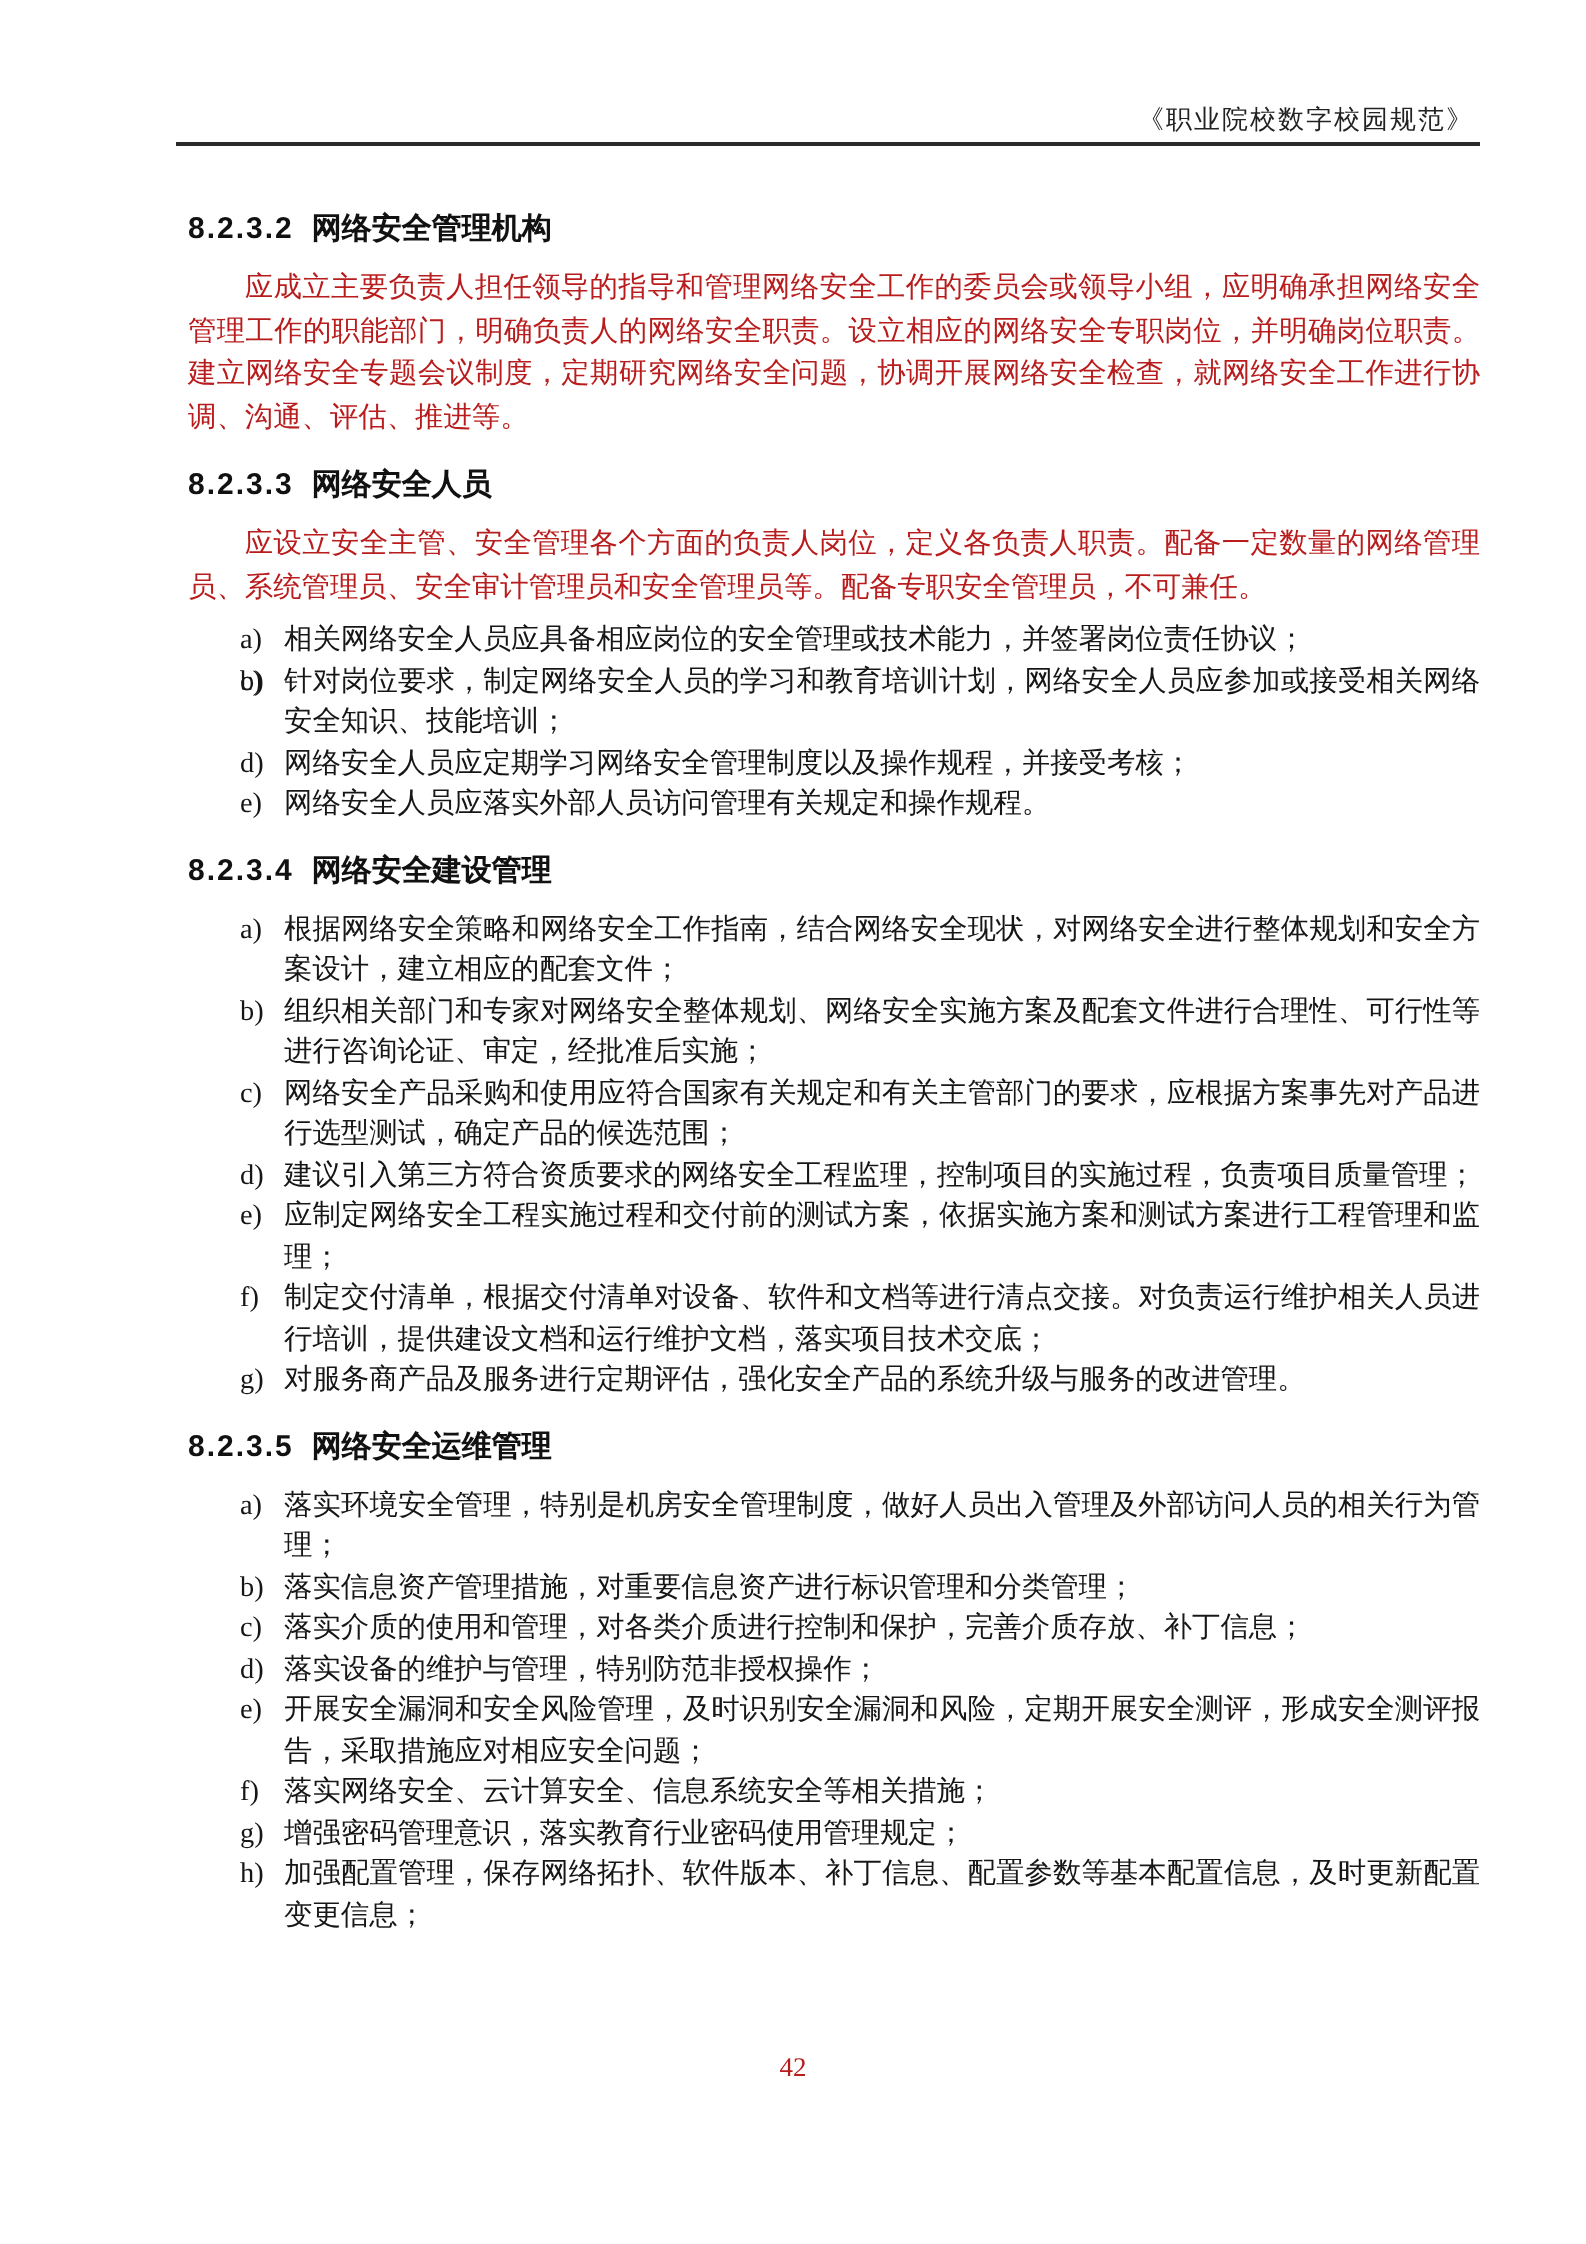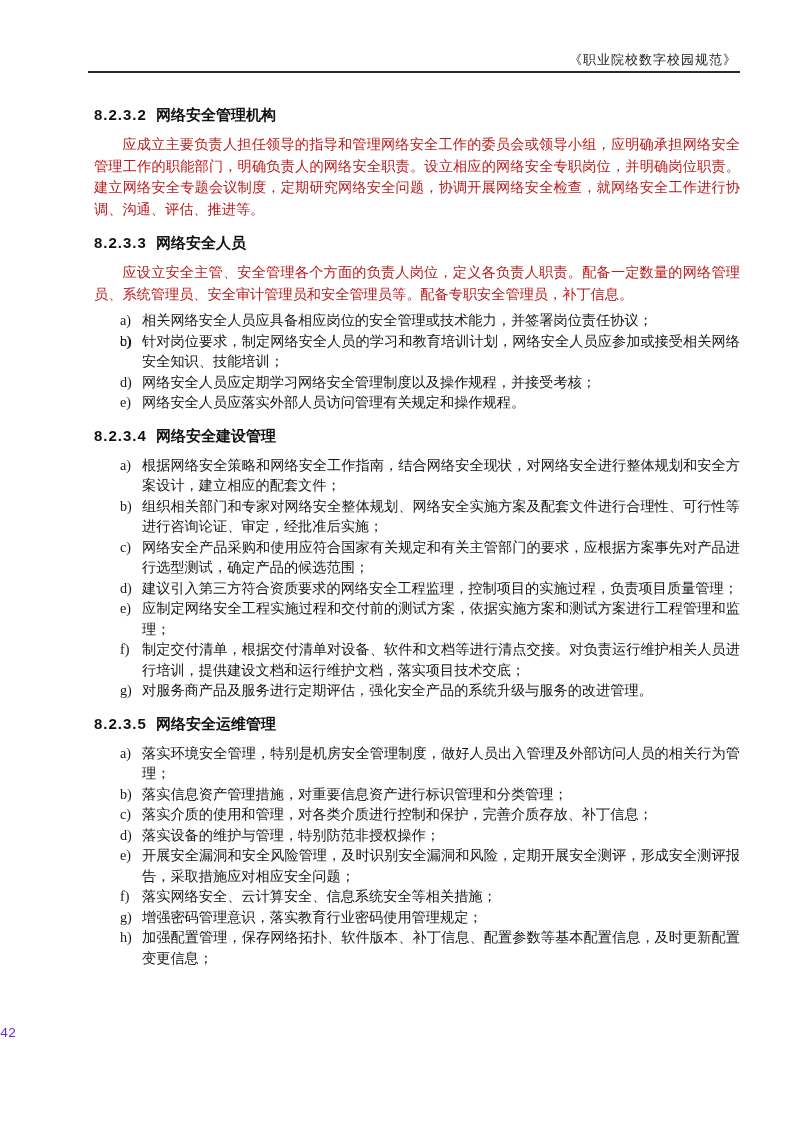--- a/index.html
+++ b/index.html
@@ -84,23 +84,23 @@
     position: absolute;
     left: 26px;
     top: 0;
   }
   
   .page-number {
     position: absolute;
     top: 1026px;
     left: 0;
     right: 0;
+    text-align: center;
     font-size: 13.5px;
-    color: #6d28d9;
-    font-family: Liberation Mono, monospace;
+    color: #b91c1c;
   }
 </style>
 </head>
 <body>
 
 <div class="page">
   <div class="running-head">《职业院校数字校园规范》</div>
   <div class="header-rule"></div>
 
   <main class="content" id="sections">
@@ -112,21 +112,21 @@
   <p class="para">应成立主要负责人担任领导的指导和管理网络安全工作的委员会或领导小组，应明确承担网络安全管理工作的职能部门，明确负责人的网络安全职责。设立相应的网络安全专职岗位，并明确岗位职责。建立网络安全专题会议制度，定期研究网络安全问题，协调开展网络安全检查，就网络安全工作进行协调、沟通、评估、推进等。</p>
 </div>
     <ol class="items"></ol>
   </section>
 
   <section class="section">
     <h2 class="section-heading">
       <span class="sec-num">8.2.3.3</span><span class="sec-title">网络安全人员</span>
     </h2>
     <div class="paras">
-  <p class="para">应设立安全主管、安全管理各个方面的负责人岗位，定义各负责人职责。配备一定数量的网络管理员、系统管理员、安全审计管理员和安全管理员等。配备专职安全管理员，补丁信息。</p>
+  <p class="para">应设立安全主管、安全管理各个方面的负责人岗位，定义各负责人职责。配备一定数量的网络管理员、系统管理员、安全审计管理员和安全管理员等。配备专职安全管理员，不可兼任。</p>
 </div>
     <ol class="items">
   <li class="item">
     <span class="marker">a)</span>
     <span class="item-text">相关网络安全人员应具备相应岗位的安全管理或技术能力，并签署岗位责任协议；</span>
   </li>
 
   <li class="item">
     <span class="marker">b)</span>
   </li>

